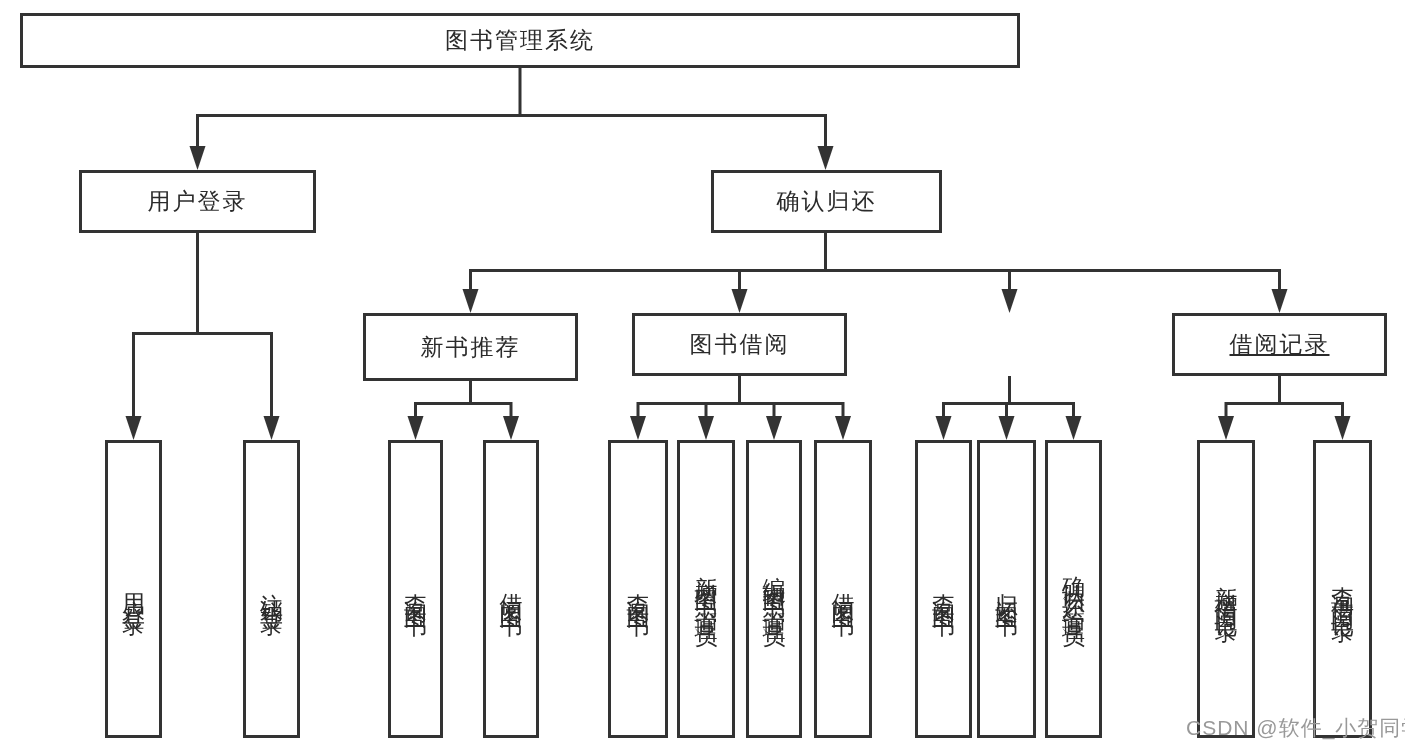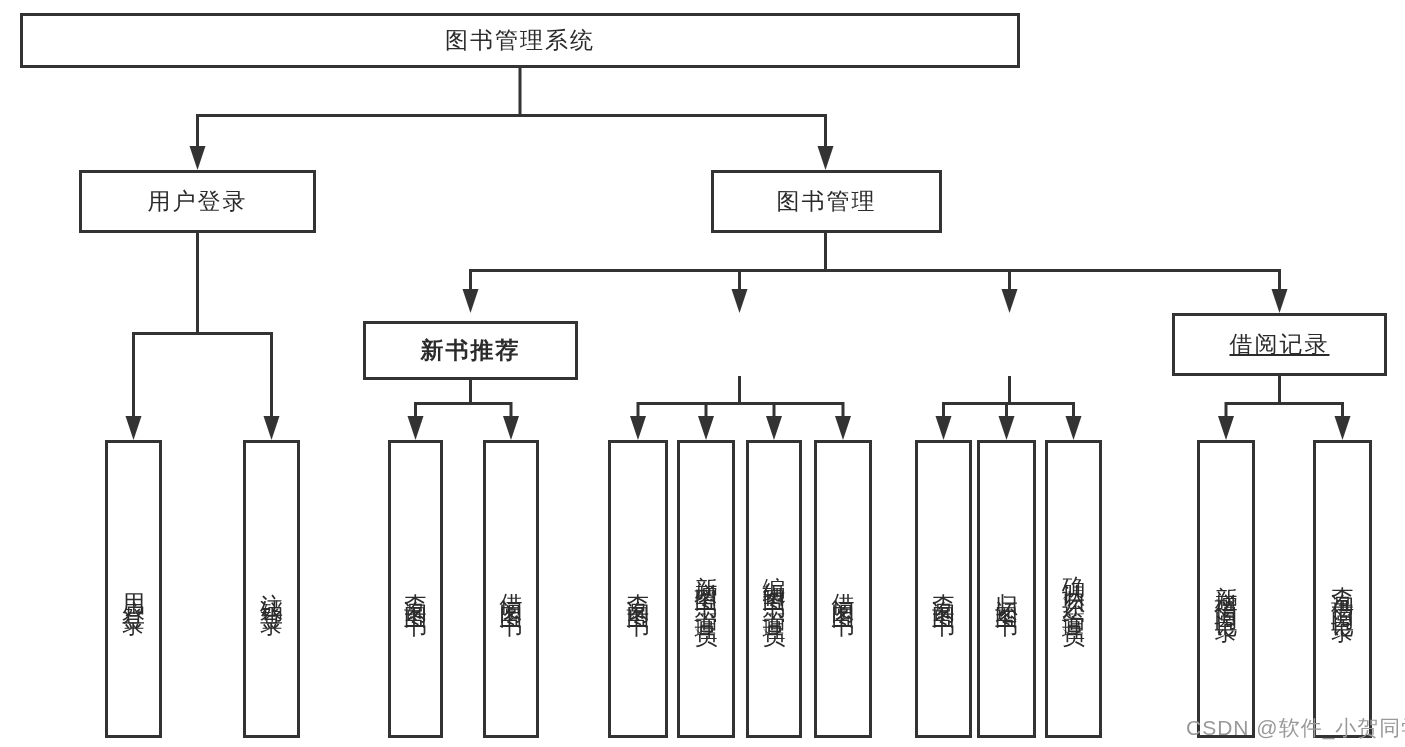--- a/index.html
+++ b/index.html
@@ -125,23 +125,24 @@
       <line x1="1226" y1="402" x2="1226" y2="420"></line>
       <polygon points="1218,416 1234,416 1226,440"></polygon>
       <line x1="1342.5" y1="402" x2="1342.5" y2="420"></line>
       <polygon points="1334.5,416 1350.5,416 1342.5,440"></polygon>
     </g>
   </svg>
 
   <div class="box h" style="left:20px;top:13px;width:1000px;height:55px;">图书管理系统</div>
 
   <div class="box h" style="left:79px;top:170px;width:237px;height:63px;">用户登录</div>
-  <div class="box h" style="left:711px;top:170px;width:231px;height:63px;">图书管理</div>
+  <div class="box h" style="left:711px;top:170px;width:231px;height:63px;">确认归还</div>
 
-  <div class="box h" style="left:363px;top:321px;width:215px;height:59px;font-weight:bold;">新书推荐</div>
+  <div class="box h" style="left:363px;top:313px;width:215px;height:68px;">新书推荐</div>
+  <div class="box h" style="left:632px;top:313px;width:215px;height:63px;">图书借阅</div>
   <div class="box h" style="left:1172px;top:313px;width:215px;height:63px;text-decoration:underline;">借阅记录</div>
 
   <div class="box v" style="left:105px;top:440px;width:57px;height:298px;">用户登录</div>
   <div class="box v" style="left:243px;top:440px;width:57px;height:298px;">注销登录</div>
 
   <div class="box v" style="left:388px;top:440px;width:55px;height:298px;">查询图书</div>
   <div class="box v" style="left:483px;top:440px;width:56px;height:298px;">借阅图书</div>
 
   <div class="box v" style="left:608px;top:440px;width:60px;height:298px;">查询图书</div>
   <div class="box v" style="left:677px;top:440px;width:58px;height:298px;">新增图书（管理员）</div>

